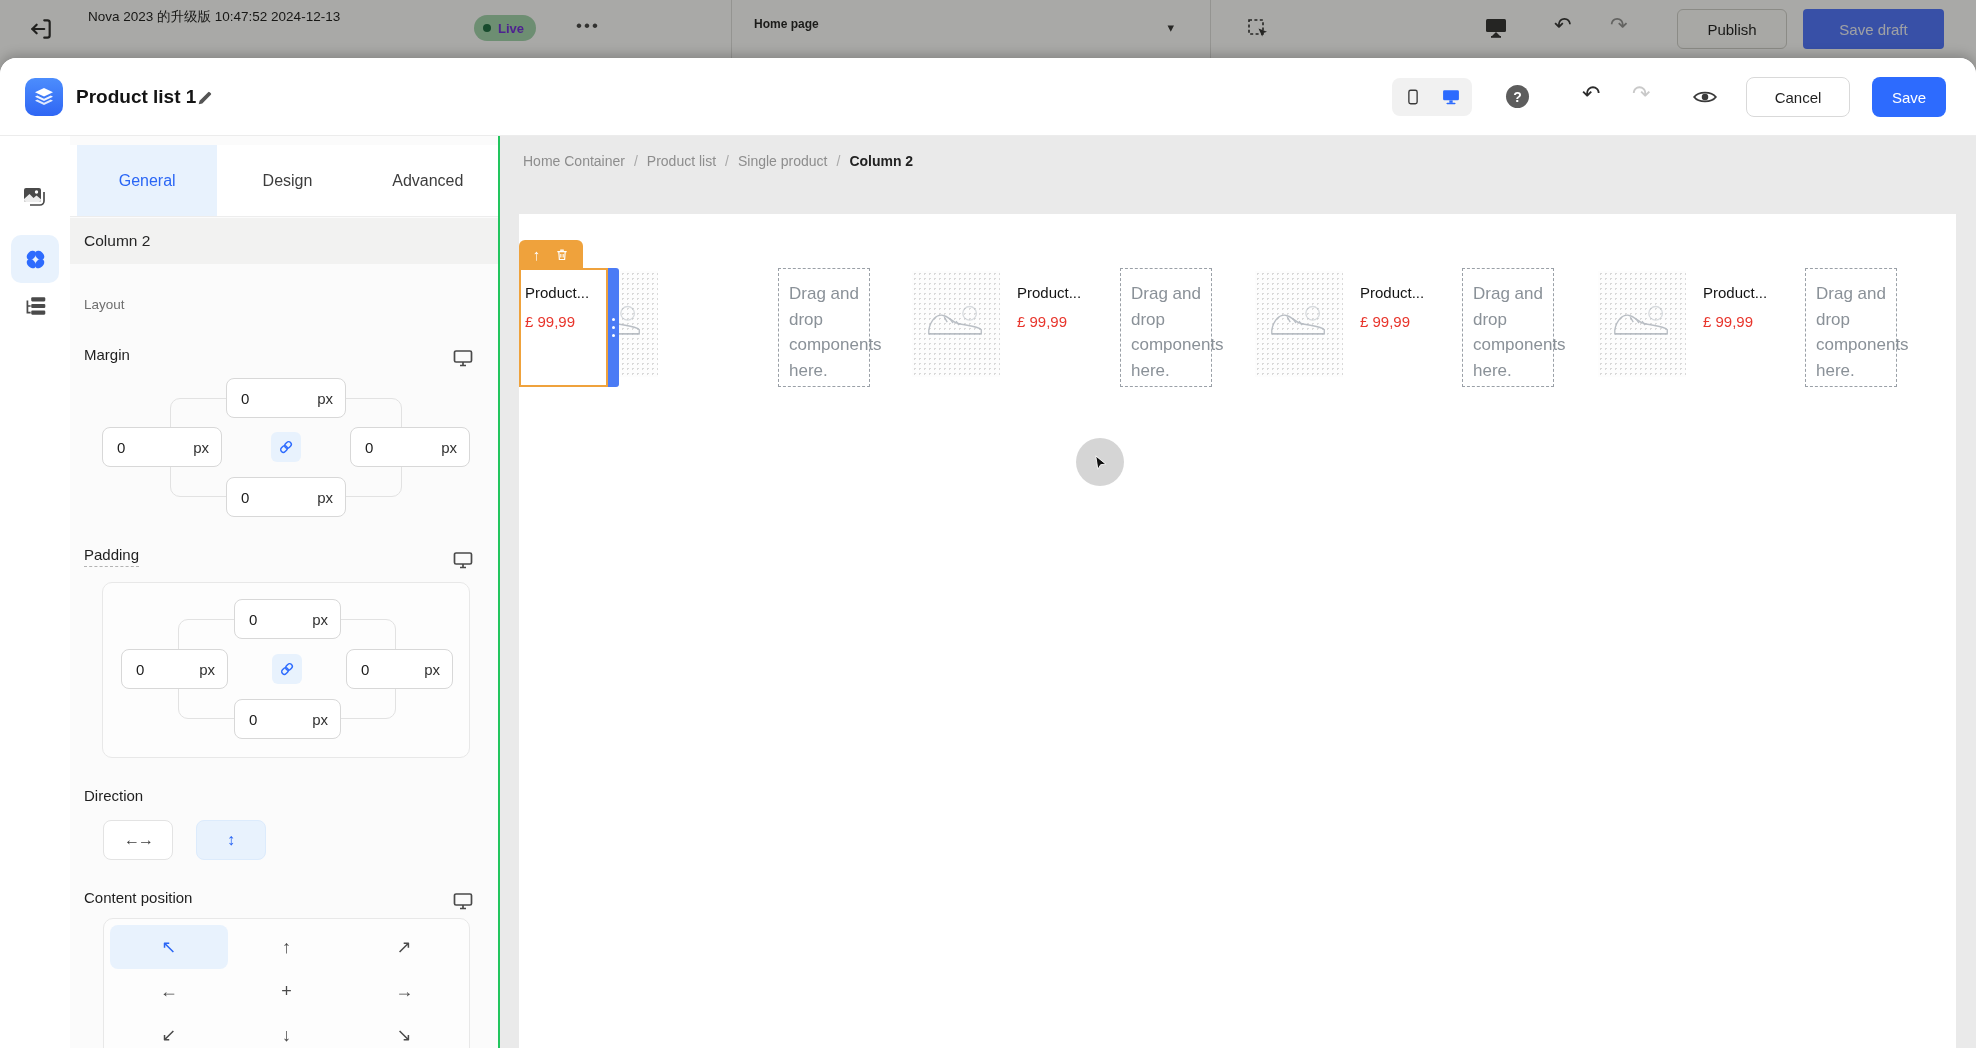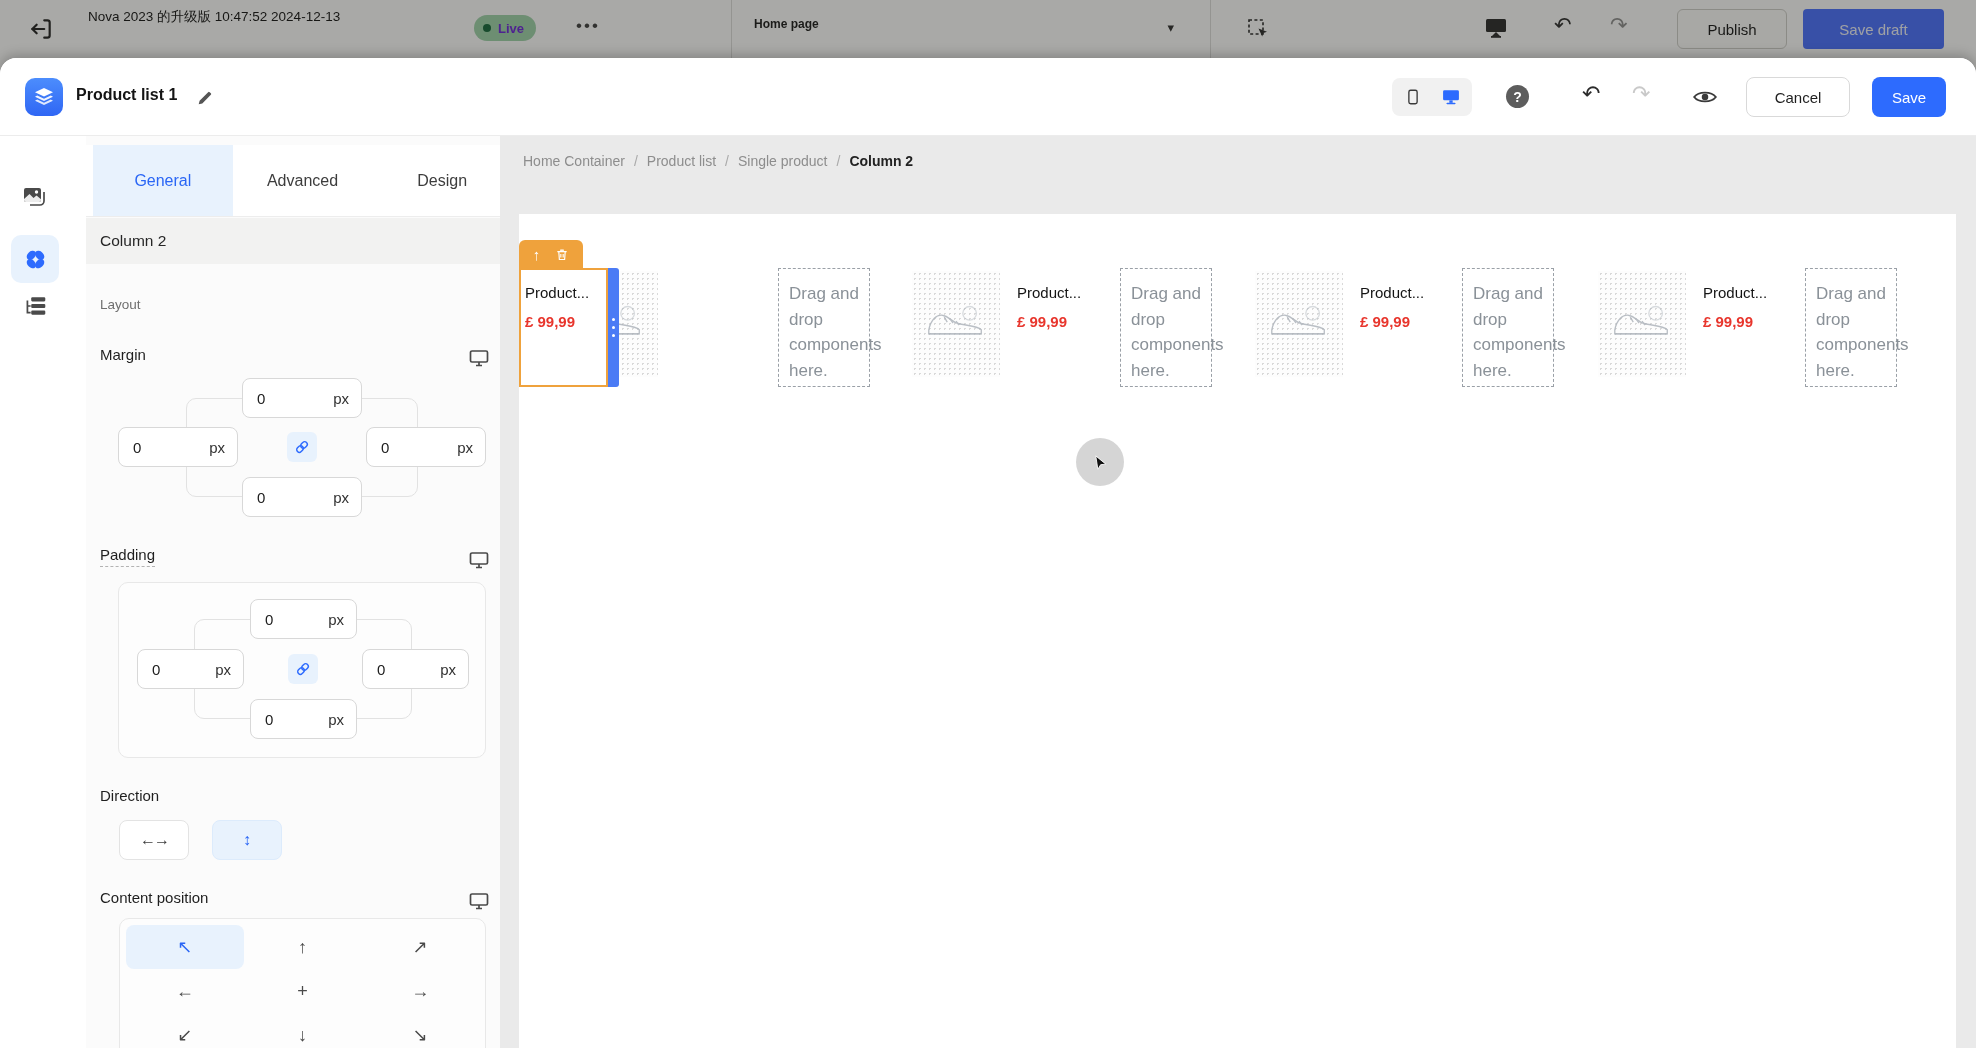--- a/index.html
+++ b/index.html
@@ -30,21 +30,21 @@
                    font-size:15px; font-weight:500; color:#eef1fb; display:flex; align-items:center; justify-content:center; cursor:pointer; }
 
   
   .sheet { position:absolute; top:58px; left:0; right:0; bottom:0; background:#fff; border-radius:16px 16px 0 0;
            box-shadow:0 -3px 12px rgba(0,0,0,.22); z-index:10; overflow:hidden; }
 
   .ed-header { position:absolute; top:0; left:0; right:0; height:78px; background:#fff; border-bottom:1px solid #ececec; border-radius:16px 16px 0 0; }
   .ed-header > * { position:absolute; }
   .logo { left:25px; top:20px; width:38px; height:38px; border-radius:10px; background:linear-gradient(180deg,#4c8dfd,#2f66f4);
           display:flex; align-items:center; justify-content:center; }
-  .ed-title { left:76px; top:28px; font-size:16px; font-weight:600; color:#141414; }
+  .ed-title { left:76px; top:28px; font-size:19px; font-weight:600; color:#141414; }
   .pencil { left:196px; top:31px; width:18px; height:18px; cursor:pointer; }
   .devtoggle { left:1392px; top:20px; width:80px; height:38px; background:#f1f1f1; border-radius:8px; display:flex; align-items:center; padding:3px; gap:2px; }
   .devtoggle .cell { position:static; width:36px; height:32px; border-radius:6px; display:flex; align-items:center; justify-content:center; cursor:pointer; }
   .helpbtn { left:1506px; top:27px; width:23px; height:23px; border-radius:50%; background:#5d5d5d; color:#fff;
              font-size:14px; font-weight:700; display:flex; align-items:center; justify-content:center; cursor:pointer; }
   .ed-undo { left:1582px; top:23px; font-size:22px; color:#2c2c2c; cursor:pointer; }
   .ed-redo { left:1632px; top:23px; font-size:22px; color:#c9c9c9; cursor:pointer; }
   .ed-eye  { left:1692px; top:30px; width:26px; height:18px; cursor:pointer; }
   .btn-cancel { left:1746px; top:19px; width:104px; height:40px; border:1px solid #d9d9d9; border-radius:8px; background:#fff;
                 font-size:15px; color:#1f1f1f; display:flex; align-items:center; justify-content:center; cursor:pointer; }
@@ -53,21 +53,21 @@
 
   
   .rail { position:absolute; top:78px; left:0; width:70px; bottom:0; background:#fff; }
   .rail > * { position:absolute; }
   .rail-img { left:22px; top:49px; width:26px; height:24px; cursor:pointer; }
   .rail-comp-bg { left:11px; top:99px; width:48px; height:48px; border-radius:10px; background:#e8f2fd; cursor:pointer;
                   display:flex; align-items:center; justify-content:center; }
   .rail-struct { left:22px; top:157px; width:26px; height:26px; cursor:pointer; }
 
   
-  .panel { position:absolute; top:78px; left:86px; width:430px; bottom:0; background:#fbfbfb; border-right:4px solid #22c55e; overflow:hidden; }
+  .panel { position:absolute; top:78px; left:70px; width:430px; bottom:0; background:#fbfbfb; border-right:2px solid #22c55e; overflow:hidden; }
   .panel > * { position:absolute; }
   .tabs { top:9px; left:0; right:0; height:72px; border-bottom:1px solid #ededed; display:flex; padding-left:7px; background:#fff; }
   .tab { width:141px; display:flex; align-items:center; justify-content:center; font-size:16px; color:#3d3d3d; cursor:pointer; }
   .tab.active { background:#e8f2fd; color:#2a66f5; }
   .band { top:82px; left:0; right:0; height:46px; background:#f2f2f1; display:flex; align-items:center; padding-left:14px;
           font-size:15.5px; font-weight:500; color:#262626; }
   .lab-small { left:14px; top:161px; font-size:13.5px; color:#6f6f6f; }
   .lab { left:14px; font-size:15px; color:#1f1f1f; }
   .lab.dashed { border-bottom:1px dashed #b3b3b3; padding-bottom:3px; }
   .mon { width:20px; height:18px; cursor:pointer; }
@@ -99,21 +99,21 @@
   .crumbs .item { cursor:pointer; }
   .crumbs .item.current { color:#222; font-weight:600; cursor:default; }
   .board { position:absolute; left:19px; top:78px; right:20px; bottom:0; background:#fff; }
   .board > * { position:absolute; }
 
   .pimg { top:57px; width:88px; height:106px; background-color:#fdfdfd;
           background-image:radial-gradient(#d9d9d9 1px, rgba(0,0,0,0) 1px); background-size:5px 5px;
           display:flex; align-items:center; justify-content:center; cursor:pointer; }
   .ptxt { top:54px; width:89px; height:119px; padding:16px 2px 0 2px; cursor:pointer; }
   .ptxt .pname { font-size:15px; color:#141414; white-space:nowrap; overflow:hidden; }
-  .ptxt .pprice { margin-top:12px; font-size:15px; font-weight:700; color:#e8352c; white-space:nowrap; }
+  .ptxt .pprice { margin-top:12px; font-size:15px; font-weight:400; color:#e8352c; white-space:nowrap; }
   .ptxt.selected { border:2px solid #efa23c; background:#fff; padding:14px 0 0 4px; }
   .seltoolbar { position:absolute; left:-2px; top:-30px; width:64px; height:28px; background:#efa23c; border-radius:6px 6px 0 0;
                 display:flex; align-items:center; justify-content:space-around; padding:0 6px; }
   .seltoolbar .tbtn { color:#fff; font-size:15px; font-weight:700; cursor:pointer; display:flex; align-items:center; }
   .handle { position:absolute; right:-13px; top:-2px; bottom:-2px; width:11px; background:#4b7bf5; border-radius:0 3px 3px 0;
             display:flex; flex-direction:column; align-items:center; justify-content:center; gap:5px; cursor:grab; }
   .handle i { width:3px; height:3px; border-radius:50%; background:#fff; }
   .pdrop { top:54px; width:92px; height:119px; border:1.5px dashed #9aa0a7; padding:12px 10px; font-size:17px;
            line-height:1.5; color:#8a9198; cursor:pointer; }
   .cursor-fx { left:557px; top:224px; width:48px; height:48px; border-radius:50%; background:rgba(190,190,190,.65); }
@@ -229,22 +229,22 @@
           <rect x="8.5" y="10.1" width="13" height="3.8" rx="1" fill="#4a4a4a"></rect>
           <rect x="8.5" y="16.2" width="13" height="3.8" rx="1" fill="#4a4a4a"></rect>
           <path d="M5 7v11.1h3M5 12h3" stroke="#4a4a4a" stroke-width="1.6" fill="none"></path>
         </svg>
       </span>
     </div>
 
     <div class="panel">
       <div class="tabs">
         <div class="tab active">General</div>
+        <div class="tab">Design</div>
         <div class="tab">Advanced</div>
-        <div class="tab">Design</div>
       </div>
       <div class="band">Column 2</div>
 
       <div class="lab-small">Layout</div>
 
       <div class="lab" style="top:210px;">Margin</div>
       <span class="mon" style="left:383px; top:213px;">
         <svg width="20" height="18" viewBox="0 0 20 18">
             <rect x="1.5" y="2" width="17" height="11" rx="1.5" fill="none" stroke="#4a4a4a" stroke-width="1.7"></rect>
             <path d="M7 16.5h6M10 13v3.5" stroke="#4a4a4a" stroke-width="1.7"></path>

